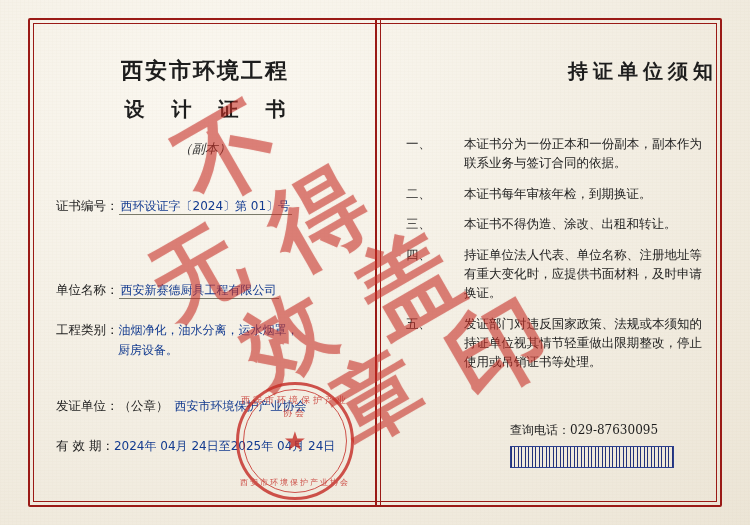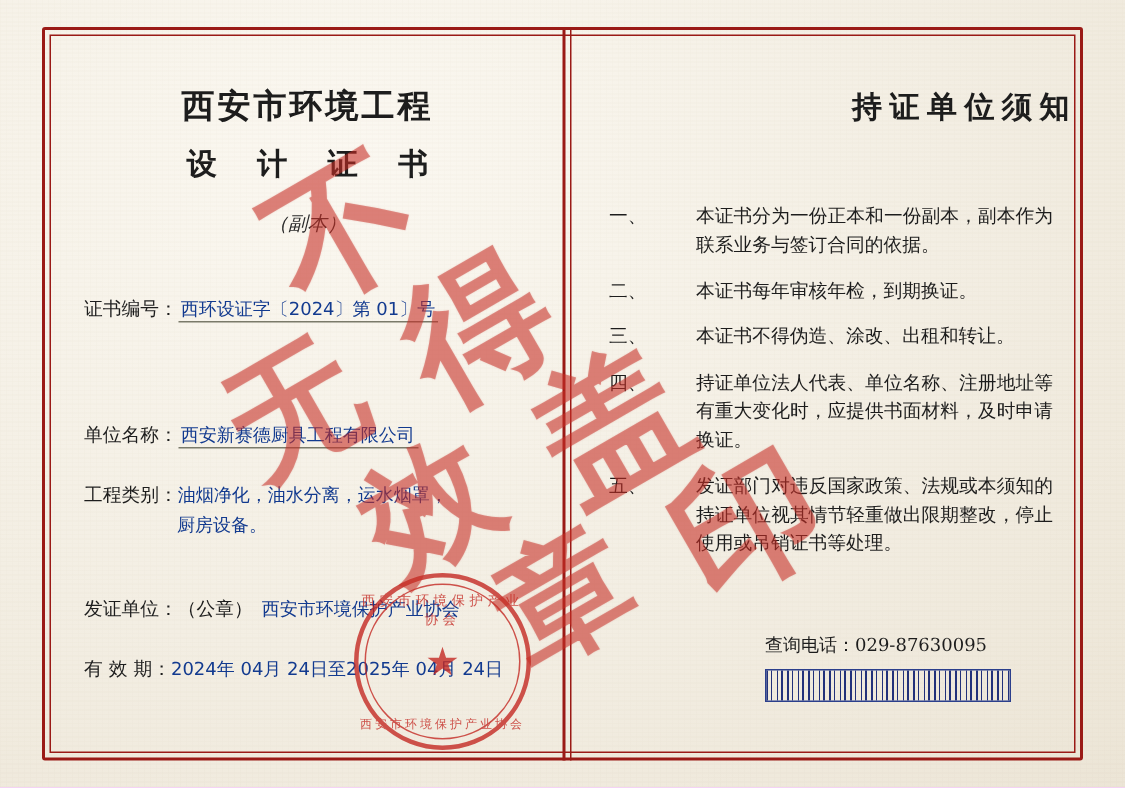--- a/index.html
+++ b/index.html
@@ -10,21 +10,21 @@
   body {
     width: 750px;
     height: 525px;
     font-family: "Liberation Sans", sans-serif;
     overflow: hidden;
   }
   .page {
     position: relative;
     width: 750px;
     height: 525px;
-    background: #f0abfc;
+    background: #fef9c3;
     overflow: hidden;
   }
   
   .paper-bg {
     position: absolute;
     inset: 0;
     background:
       radial-gradient(ellipse at 30% 20%, #fbf8f1 0%, #f3eee3 55%, #ece5d6 100%);
   }
   .paper-noise {

